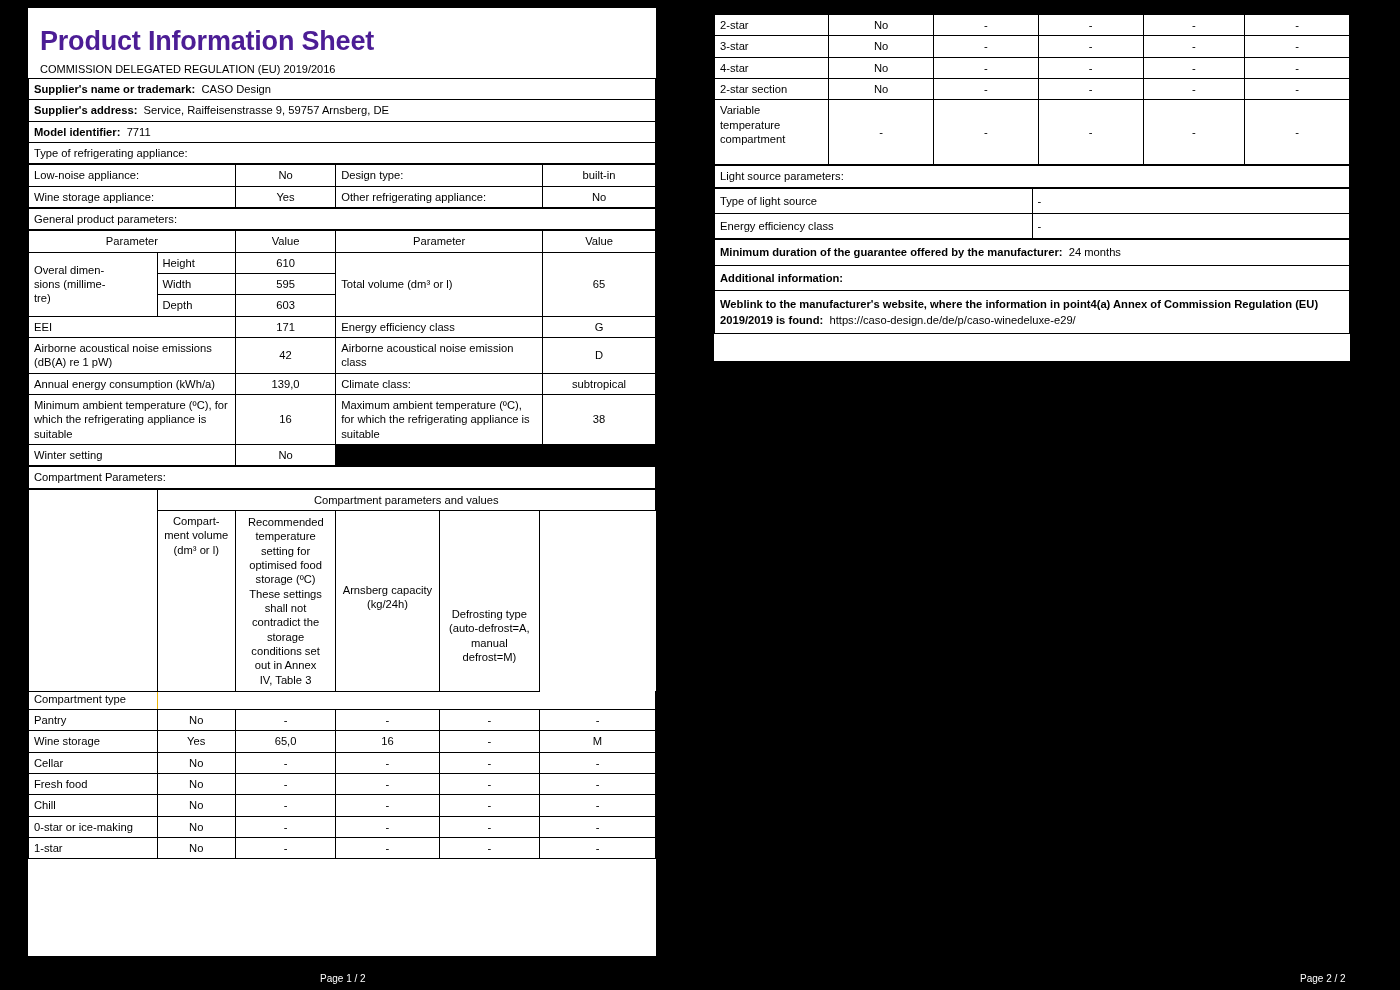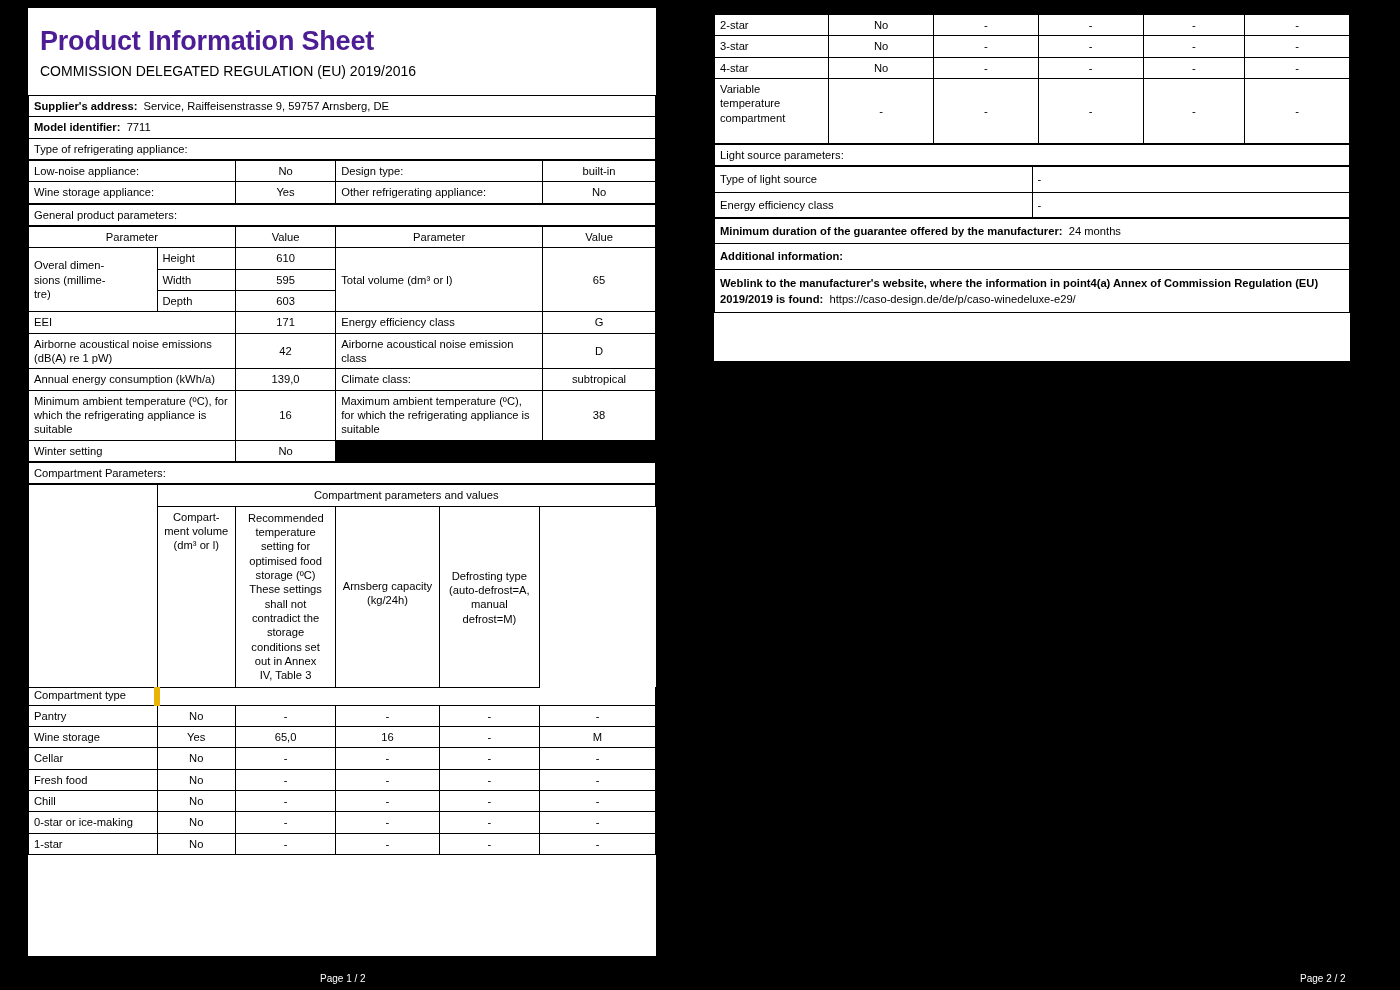--- a/index.html
+++ b/index.html
@@ -1,21 +1,21 @@
 <!DOCTYPE html>
 <html><head>
 <meta charset="utf-8">
 <style>
   html,body{margin:0;padding:0;background:#000;}
   body{width:1400px;height:990px;font-family:"Liberation Sans",sans-serif;font-size:11.5px;color:#000;position:relative;overflow:hidden;}
   .page{position:absolute;background:#fff;box-sizing:border-box;}
   #page1{left:28px;top:8px;width:628px;height:948px;}
   #page2{left:714px;top:14px;width:636px;height:347px;}
   .title{color:#4c1d95;font-size:27px;font-weight:bold;letter-spacing:-0.2px;margin:18px 0 6px 12px;font-family:"Liberation Sans",sans-serif;}
-  .subtitle{font-size:14px;margin:0 0 16px 12px;}
+  .subtitle{font-size:11px;margin:0 0 3px 12px;}
   table{border-collapse:collapse;width:100%;table-layout:fixed;}
   td,th{border:1px solid #000;padding:3px 5px;vertical-align:middle;font-weight:normal;font-size:11.2px;line-height:1.28;}
   .c{text-align:center;}
   .hdr{font-weight:bold;}
   .blk{background:#000;border:1px solid #000;}
   .nb{border:none;}
   .pgnum{position:absolute;bottom:6px;font-size:10px;font-weight:normal;color:#fff;}
   .p1num{left:320px;}
   .p2num{left:1300px;}
   .vtop{vertical-align:top;margin-top:14px;}
@@ -27,20 +27,23 @@
 <div class="page" id="page1">
 
   <div class="title">Product Information Sheet</div>
   <div class="subtitle">COMMISSION DELEGATED REGULATION (EU) 2019/2016</div>
 
   <table>
     <colgroup>
         <col style="width:100%">
       </colgroup>
     <tbody>
+        <tr>
+      <td><span class="hdr">Supplier's name or trademark:</span>&nbsp;&nbsp;<span>CASO Design</span></td>
+    </tr>
     <tr>
       <td><span class="hdr">Supplier's address:</span>&nbsp;&nbsp;<span>Service, Raiffeisenstrasse 9, 59757 Arnsberg, DE</span></td>
     </tr>
     <tr>
       <td><span class="hdr">Model identifier:</span>&nbsp;&nbsp;<span>7711</span></td>
     </tr>
     <tr>
       <td><span>Type of refrigerating appliance:</span></td>
     </tr>
   </tbody>
@@ -162,24 +165,24 @@
         <tr>
       <td rowspan="2" class="nb" style="border-left:1px solid #000;border-bottom:1px solid #000;border-top:1px solid #000;"></td>
       <td class="c" colspan="5">Compartment parameters and values</td>
     </tr>
     <tr>
       <td class="c vtop" style="white-space:pre-line;">Compart-
 ment volume
 (dm³ or l)</td>
       <td class="c vtop" style="padding:4px 12px">Recommended temperature setting for optimised food storage (ºC) These settings shall not contradict the storage conditions set out in Annex IV, Table 3</td>
       <td class="c vtop" style="padding-top:72px">Arnsberg capacity (kg/24h)</td>
-      <td class="c vtop" style="padding-top:62px">Defrosting type (auto-defrost=A, manual defrost=M)</td>
+      <td class="c vtop" style="padding-top:96px">Defrosting type (auto-defrost=A, manual defrost=M)</td>
     </tr>
     <tr style="height:0">
-      <td style="border-top:none;border-left:1px solid #000;border-right:6px solid #eab308;border-bottom:1px solid #000;padding-top:0">Compartment type</td>
+      <td style="border-top:none;border-left:1px solid #000;border-right:1px solid #eab308;border-bottom:1px solid #000;padding-top:0">Compartment type</td>
       <td colspan="5" style="border:none;border-bottom:1px solid #000;border-right:1px solid #000"></td>
     </tr>
     <tr>
       <td>Pantry</td>
       <td class="c">No</td>
       <td class="c">-</td>
       <td class="c">-</td>
       <td class="c">-</td>
       <td class="c">-</td>
     </tr>
@@ -266,20 +269,28 @@
     </tr>
     <tr>
       <td>4-star</td>
       <td class="c">No</td>
       <td class="c">-</td>
       <td class="c">-</td>
       <td class="c">-</td>
       <td class="c">-</td>
     </tr>
     <tr>
+      <td>2-star section</td>
+      <td class="c">No</td>
+      <td class="c">-</td>
+      <td class="c">-</td>
+      <td class="c">-</td>
+      <td class="c">-</td>
+    </tr>
+    <tr>
       <td style="height:58px" class="vtop">Variable temperature compartment</td>
       <td class="c">-</td>
       <td class="c">-</td>
       <td class="c">-</td>
       <td class="c">-</td>
       <td class="c">-</td>
     </tr>
   </tbody>
     </table>
 

